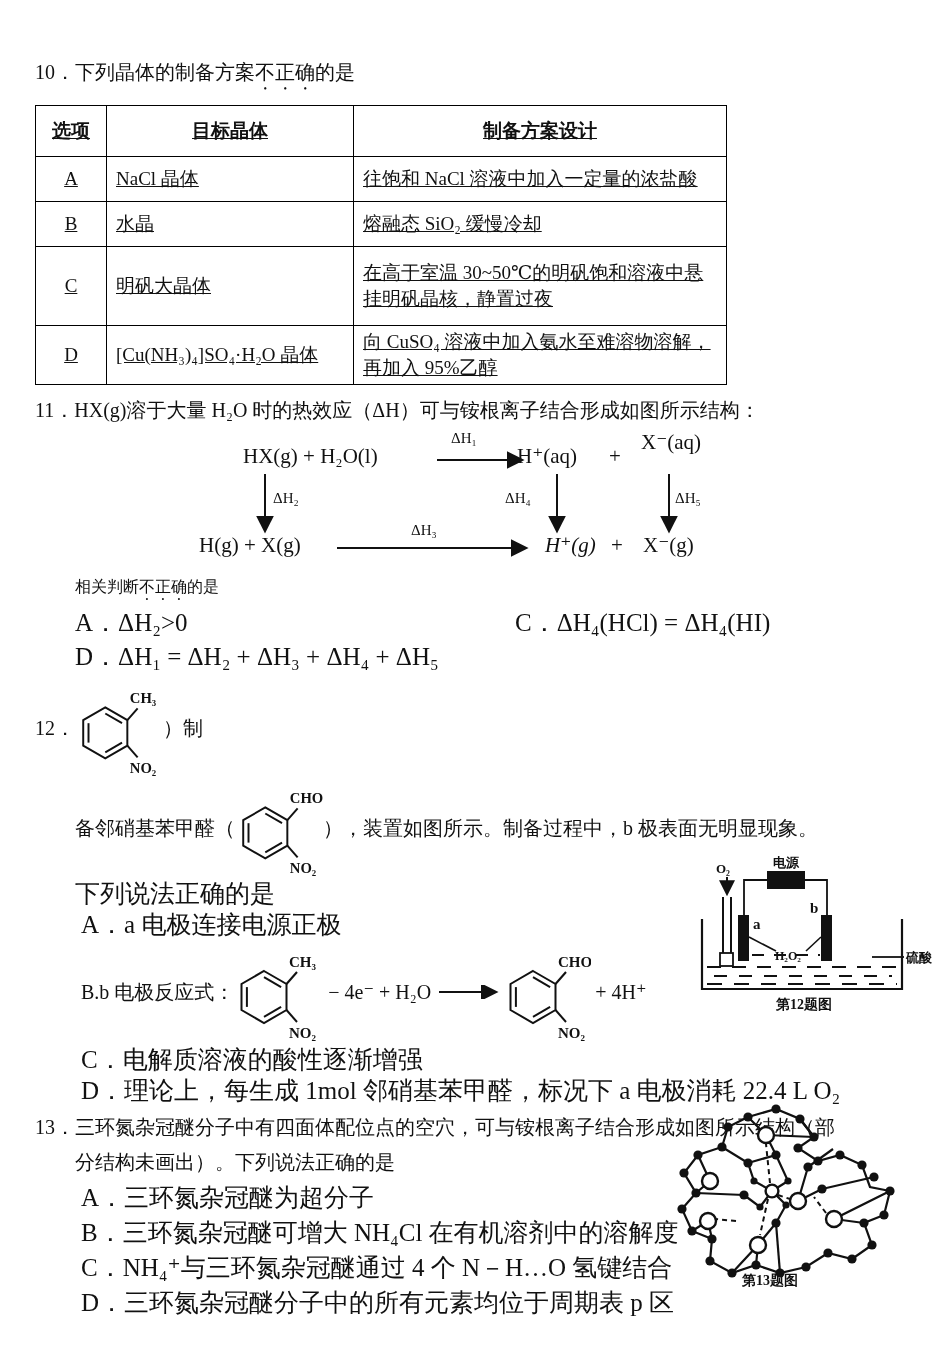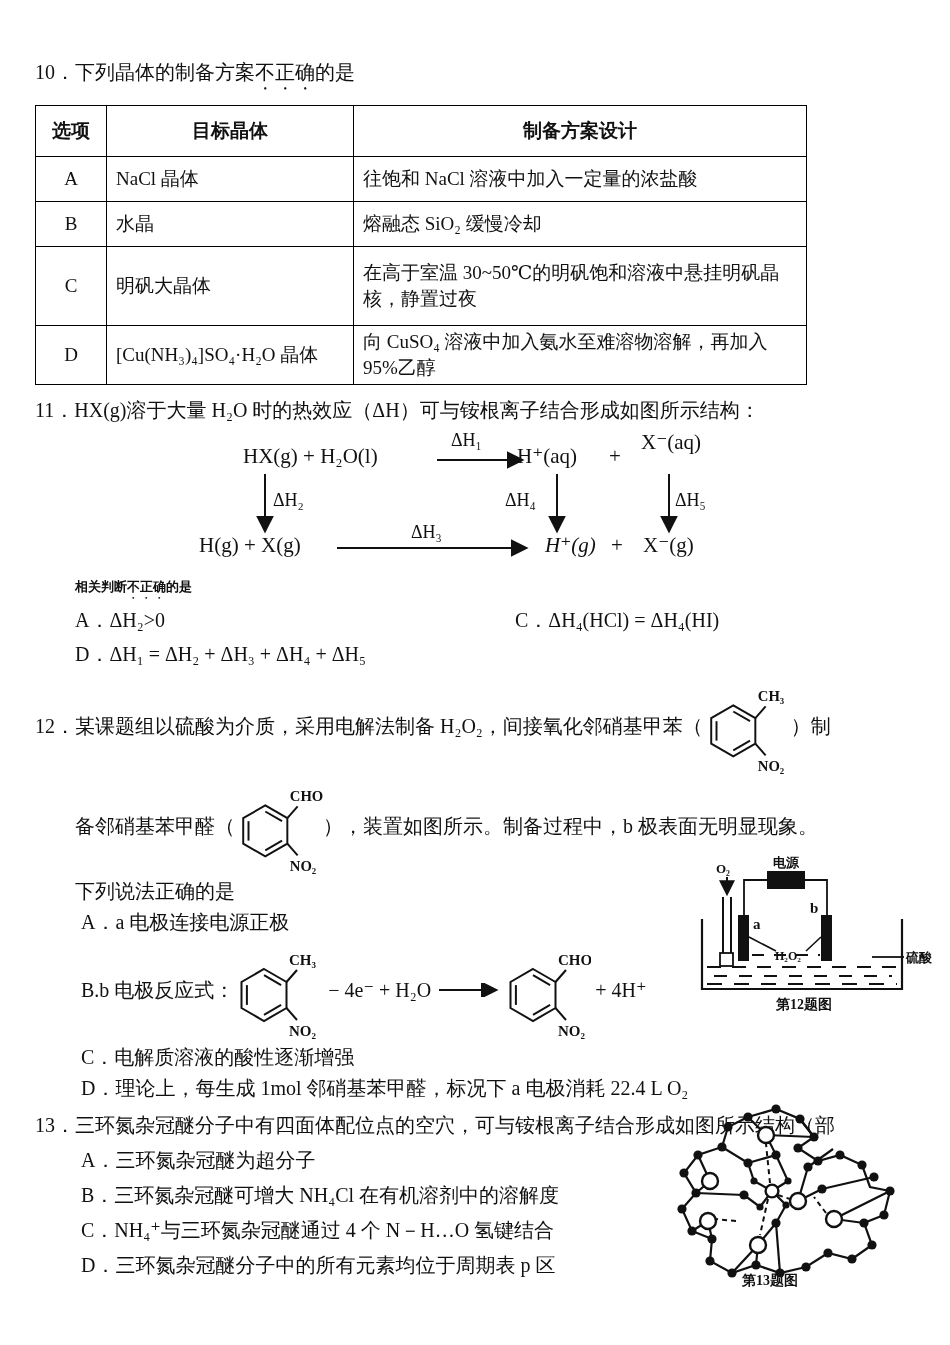--- a/index.html
+++ b/index.html
@@ -1,37 +1,37 @@
 <!DOCTYPE html>
 <html><head>
 <meta charset="utf-8">
 <style>
   html,body{margin:0;padding:0;background:#fff;}
   body{width:950px;height:1345px;font-family:"Liberation Serif","DejaVu Serif",serif;color:#111;}
   .page{position:relative;width:950px;height:1345px;box-sizing:border-box;padding:58px 35px 0 35px;overflow:hidden;}
   .qtitle{font-size:20px;line-height:28px;white-space:nowrap;}
   .emph{-webkit-text-emphasis:filled dot;-webkit-text-emphasis-position:under right;
         text-emphasis:filled dot;text-emphasis-position:under right;}
-  table.q10{border-collapse:collapse;width:772px;margin-top:11px;}
+  table.q10{border-collapse:collapse;width:692px;margin-top:11px;text-decoration:underline;}
   table.q10 th,table.q10 td{border:1.7px solid #000;font-size:19px;padding:3px 9px;}
   table.q10 th{font-weight:bold;text-align:center;height:44px;}
   table.q10 td{height:38px;}
   td.copt{text-align:center;width:52px;}
   td.ctar{width:228px;}
   .q11t{margin-top:11px;}
   .cycle{position:relative;width:700px;height:138px;margin:6px 0 4px 150px;font-size:21px;}
   .cycle svg.ov{position:absolute;left:0;top:0;}
   .cpos{position:absolute;white-space:nowrap;}
-  .dh{font-size:18px;}
-  .judge{font-size:13px;padding-left:40px;line-height:30px;font-weight:bold;}
+  .dh{font-size:15px;}
+  .judge{font-size:16px;padding-left:40px;line-height:30px;}
   .optgrid{display:grid;grid-template-columns:440px auto;row-gap:3px;padding-left:40px;font-size:20px;line-height:31px;margin-top:3px;}
   .flexline{display:flex;align-items:center;font-size:20px;}
   .ind1{padding-left:40px;}
   .ind2{padding-left:46px;}
-  .oline{font-size:20px;line-height:31px;}
+  .oline{font-size:25px;line-height:31px;}
   .svgtxt{font-size:15px;font-family:"Liberation Serif","DejaVu Serif",serif;fill:#111;font-weight:bold;}
   .figcap{font-size:14px;font-weight:bold;fill:#111;font-family:"Liberation Serif","DejaVu Serif",serif;}
   .figlab{font-size:13px;font-weight:bold;fill:#111;font-family:"Liberation Serif","DejaVu Serif",serif;}
   .q13line{font-size:20px;line-height:35px;}
   .q13opts .oline{line-height:35px;}
   .absfig{position:absolute;}
 </style>
 </head>
 <body>
 
@@ -110,21 +110,20 @@
   </div>
 
   <div class="optgrid">
     <div class="oline">A．ΔH₂&gt;0</div>
     <div class="oline">C．ΔH₄(HCl) = ΔH₄(HI)</div>
     <div class="oline">D．ΔH₁ = ΔH₂ + ΔH₃ + ΔH₄ + ΔH₅</div>
   </div>
 
   <div class="flexline" style="margin-top:6px;">
     <span>12．</span>
-    <span>某课题组以硫酸为介质，采用电解法制备 H₂O₂，间接氧化邻硝基甲苯（</span>
     <svg width="88" height="100" viewBox="0 0 88 102">
       <g stroke="#111" stroke-width="2" fill="none">
         <polygon points="30,30 52.5,43 52.5,69 30,82 7.5,69 7.5,43"></polygon>
         <line x1="30" y1="36.2" x2="47.1" y2="46.1"></line>
         <line x1="47.1" y1="65.9" x2="30" y2="75.8"></line>
         <line x1="12.9" y1="65.9" x2="12.9" y2="46.1"></line>
         <line x1="52.5" y1="43" x2="63" y2="31"></line>
         <line x1="52.5" y1="69" x2="63" y2="81"></line>
       </g>
       <text x="55" y="26" class="svgtxt">CH₃</text>
@@ -190,20 +189,21 @@
     </svg>
     <span style="margin-left:4px;">+ 4H⁺</span>
   </div>
 
   <div class="oline ind2">C．电解质溶液的酸性逐渐增强</div>
   <div class="oline ind2">D．理论上，每生成 1mol 邻硝基苯甲醛，标况下 a 电极消耗 22.4 L O₂</div>
 
   <div class="q13line" style="margin-top:4px;">
     <span>13．</span><span>三环氮杂冠醚分子中有四面体配位点的空穴，可与铵根离子结合形成如图所示结构（部</span>
   </div>
+  <div class="q13line ind1">分结构未画出）。下列说法正确的是</div>
   <div class="q13opts">
     <div class="oline ind2">A．三环氮杂冠醚为超分子</div>
     <div class="oline ind2">B．三环氮杂冠醚可增大 NH₄Cl 在有机溶剂中的溶解度</div>
     <div class="oline ind2">C．NH₄⁺与三环氮杂冠醚通过 4 个 N－H…O 氢键结合</div>
     <div class="oline ind2">D．三环氮杂冠醚分子中的所有元素均位于周期表 p 区</div>
   </div>
 
   <svg class="absfig" style="left:692px;top:841px;" width="250" height="177" viewBox="0 0 250 177">
     <defs>
       <marker id="aho" viewBox="0 0 10 10" refX="8" refY="5" markerWidth="8" markerHeight="8" orient="auto-start-reverse">

